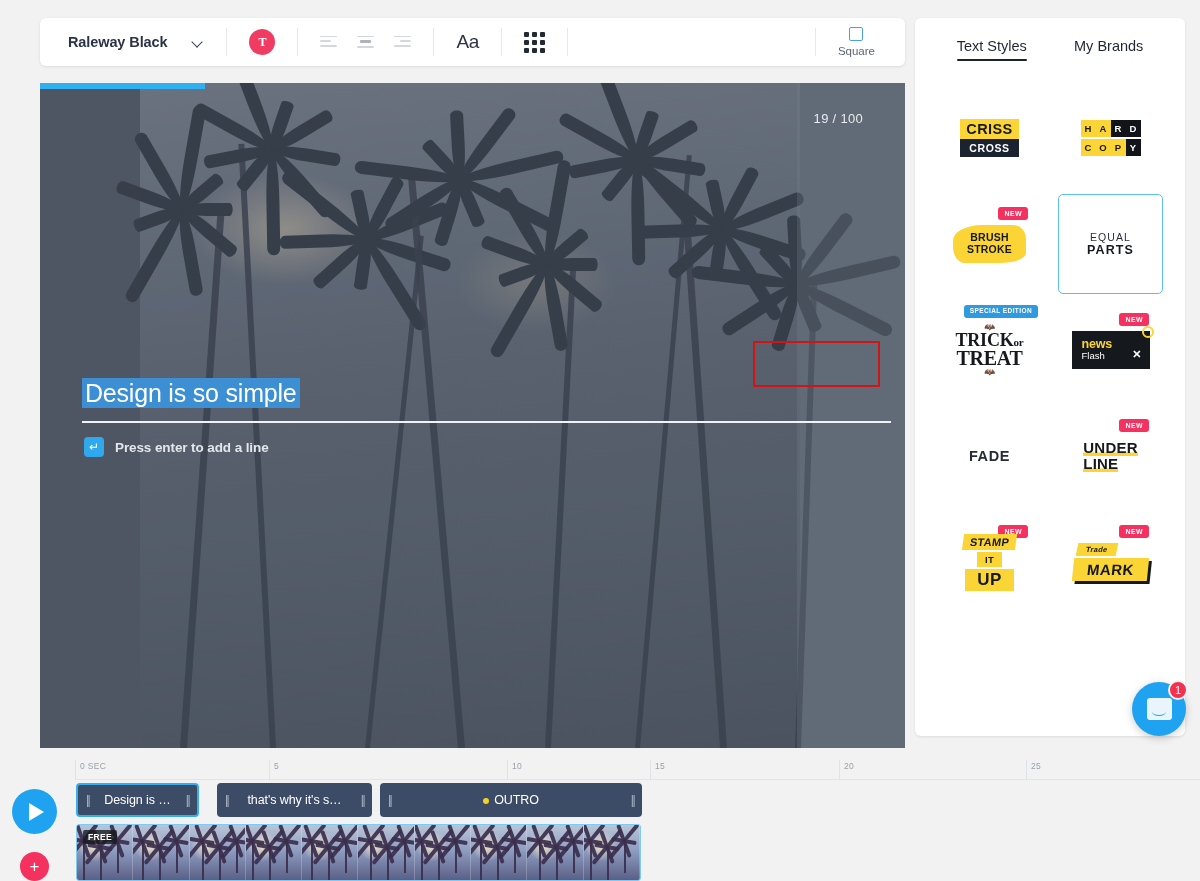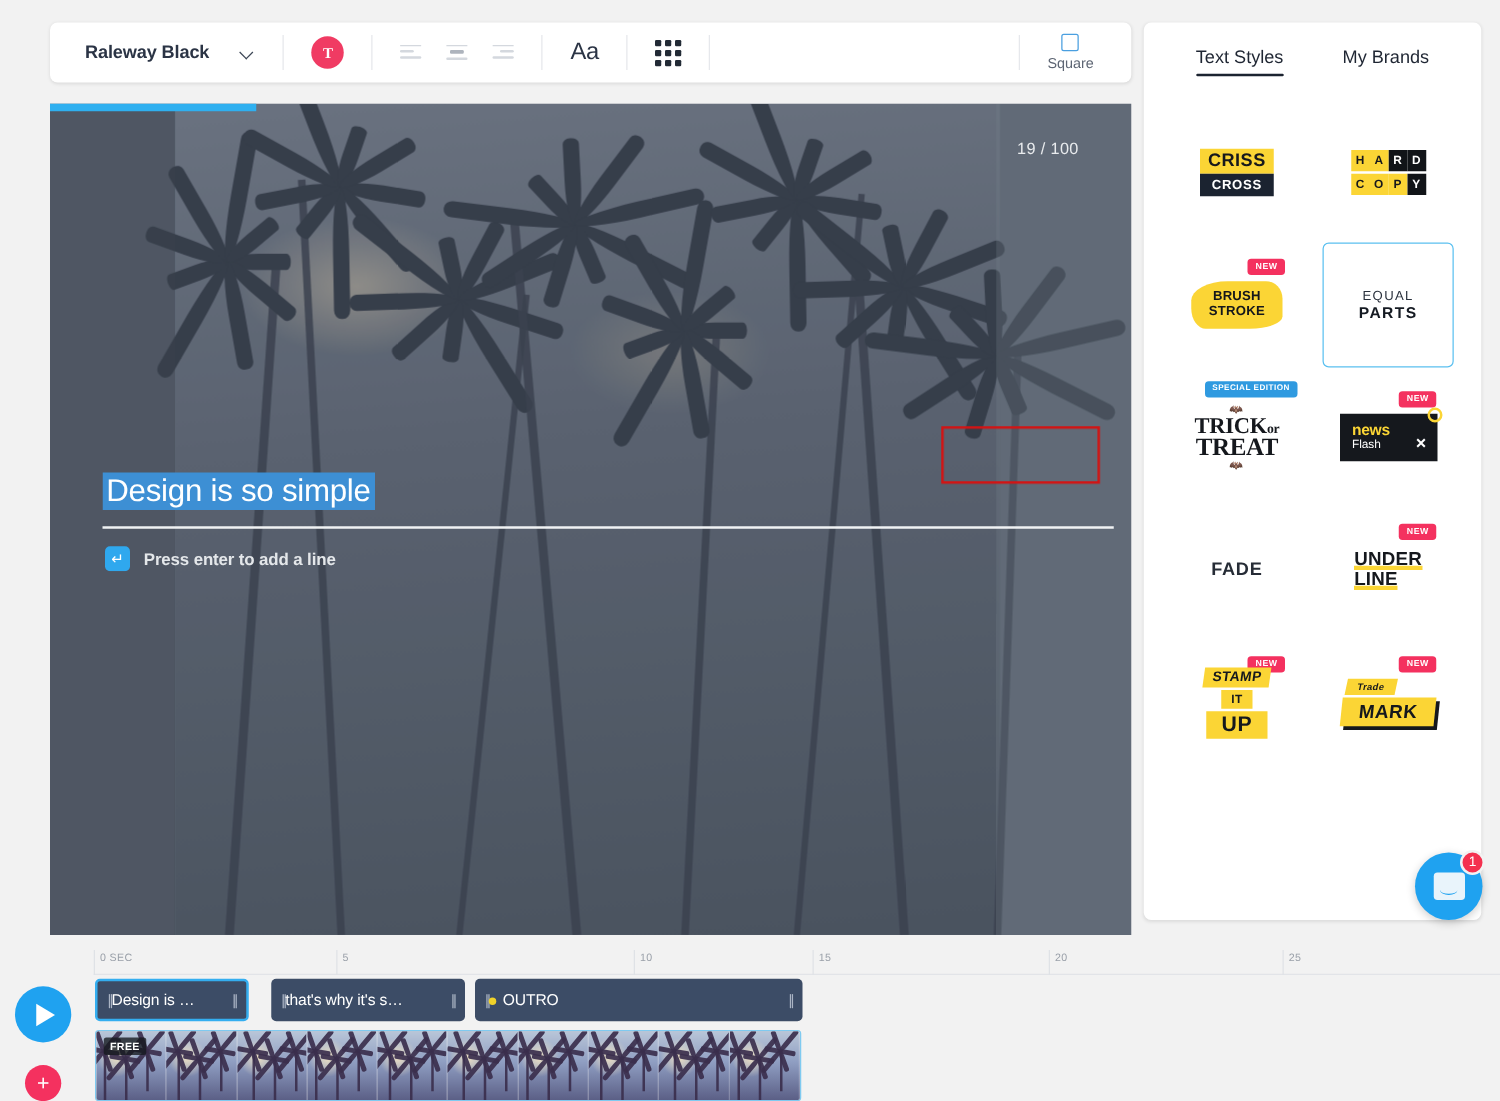--- a/index.html
+++ b/index.html
@@ -316,21 +316,21 @@
   }
   .tl-clips { position: absolute; left: 76px; top: 783px; height: 34px; }
   .clip {
     position: absolute; height: 34px; background: #3c4c66;
     border-radius: 4px; display: flex; align-items: center;
     justify-content: space-between; padding: 0 8px;
     color: #ffffff; font-size: 12.5px; cursor: pointer;
   }
   .clip.selected { border: 2px solid #34aef0; }
   .clip .grip { color: #aab4c4; font-size: 12px; letter-spacing: -1.5px; }
-  .clip .lbl { flex: 1; letter-spacing: -0.1px; }
+  .clip .lbl { flex: 1; text-align: center; letter-spacing: -0.1px; }
   .clip .dot {
     display: inline-block; width: 6px; height: 6px; border-radius: 50%;
     background: #f0d22a; margin-right: 5px; vertical-align: middle;
   }
   .filmstrip {
     position: absolute; left: 76px; top: 824px; width: 565px; height: 57px;
     border: 1.5px solid #7fcaf0; border-radius: 3px; overflow: hidden; display: flex;
   }
   .fs-cell {
     flex: 1; height: 100%; border-right: 1px solid rgba(255,255,255,0.22);

